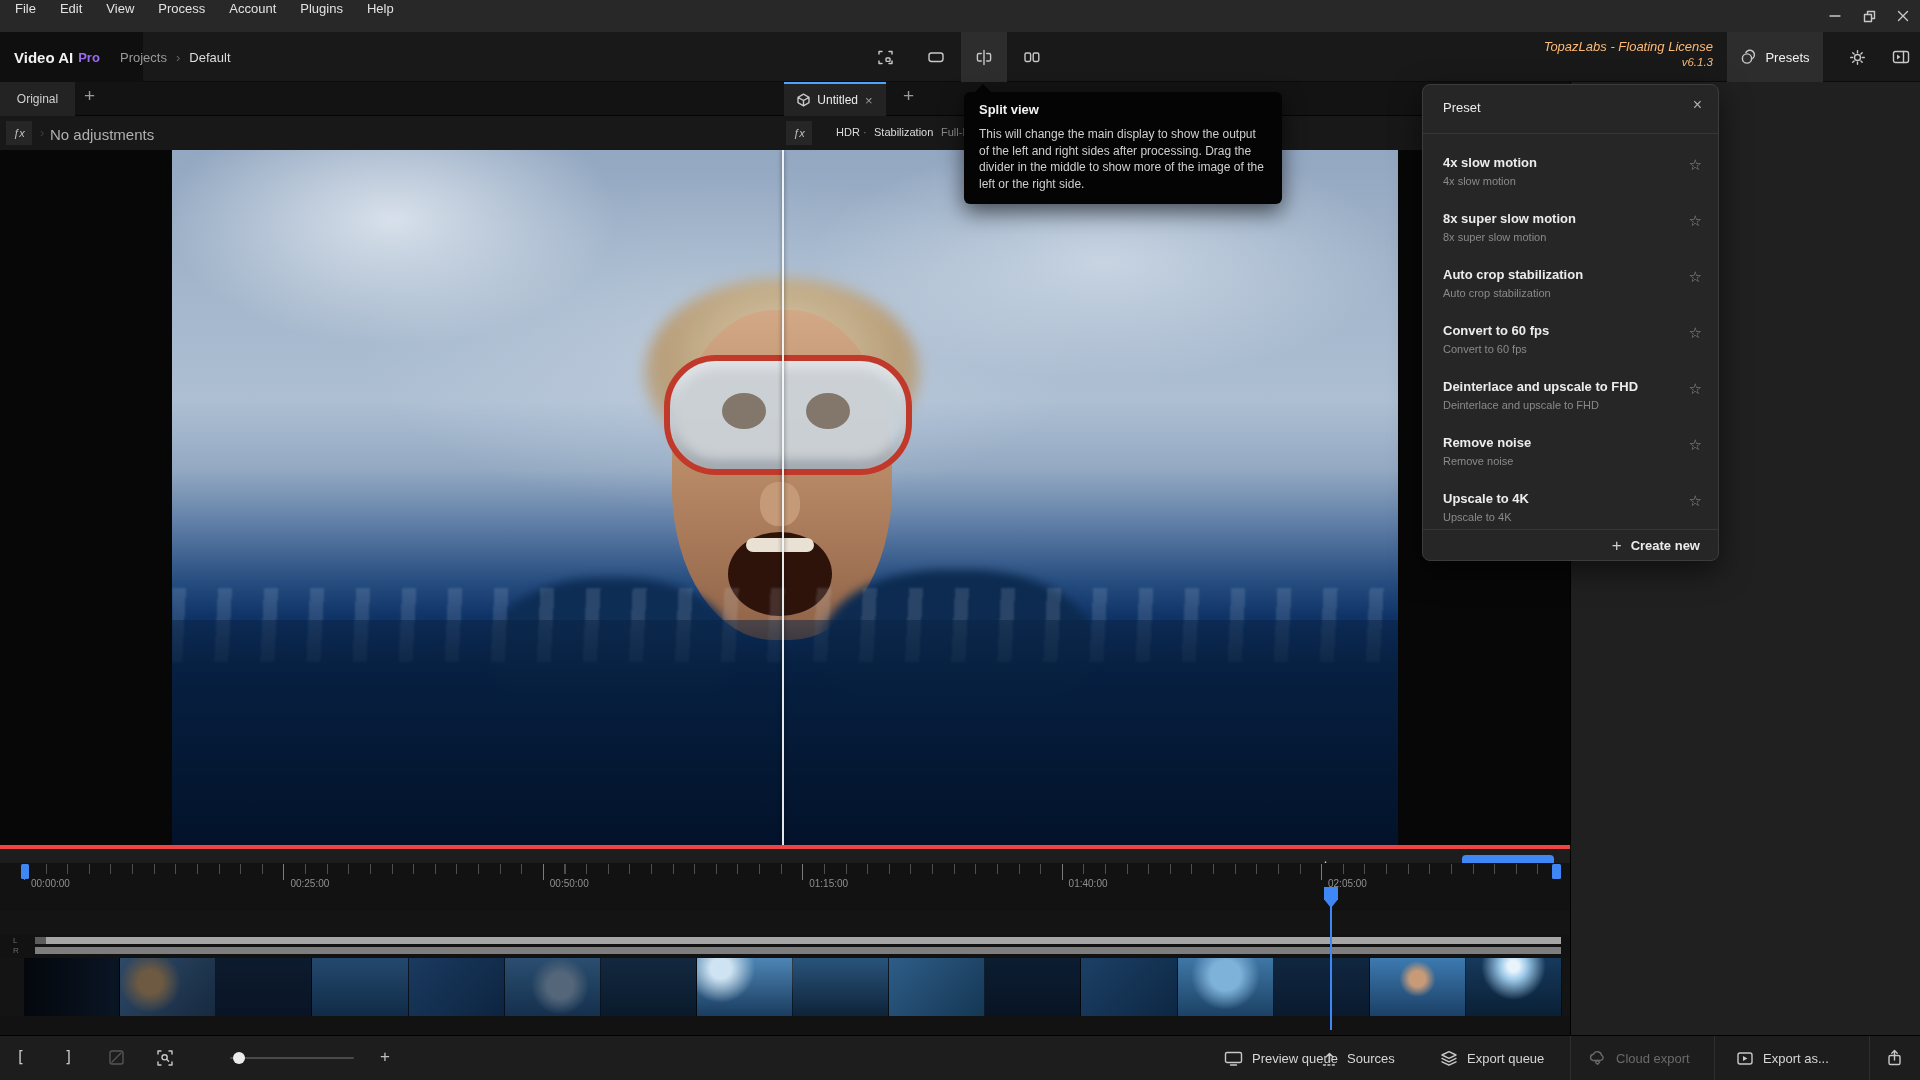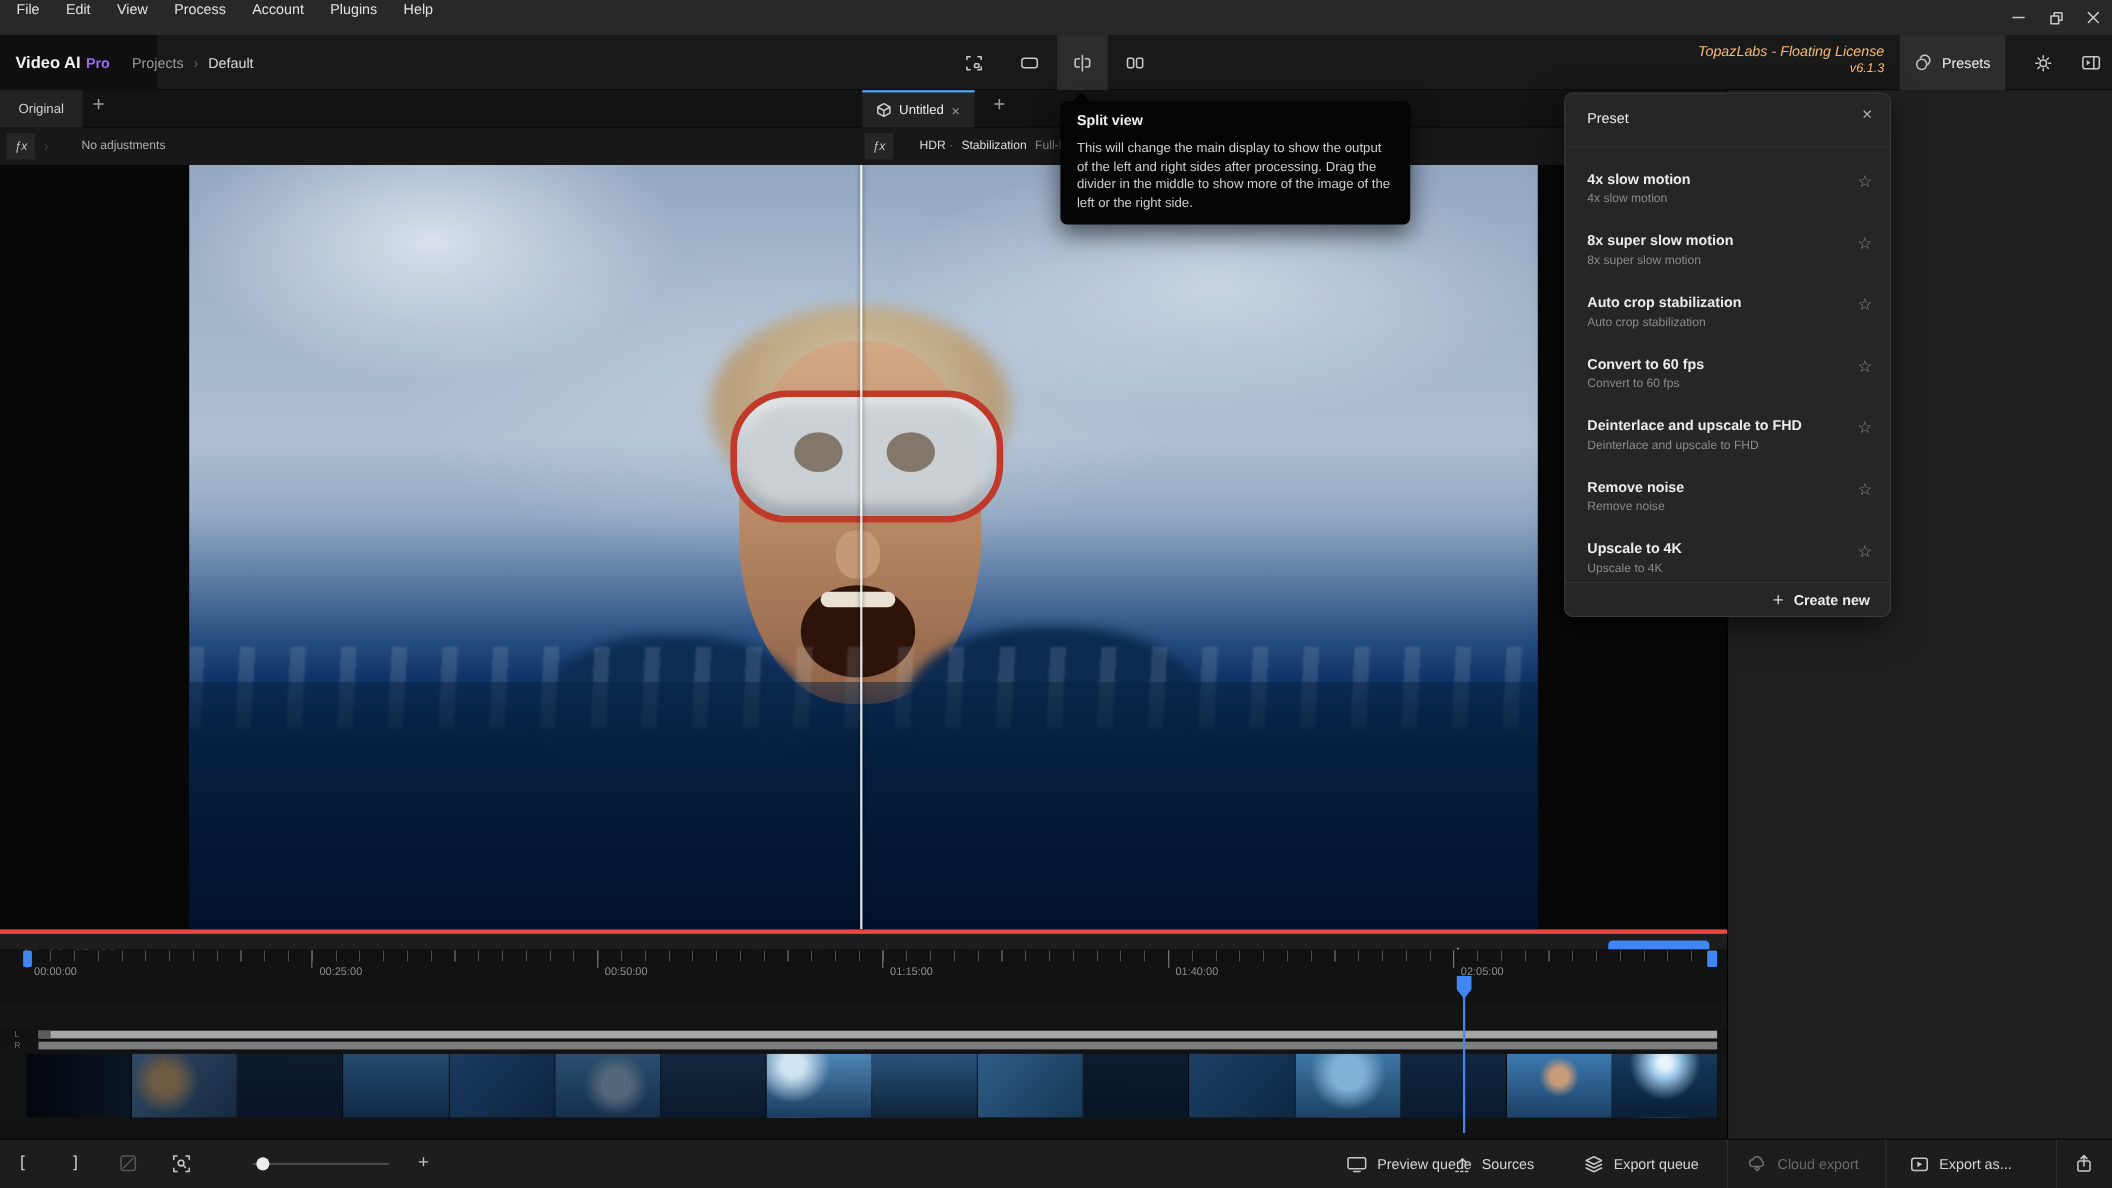--- a/index.html
+++ b/index.html
@@ -182,21 +182,21 @@
         </svg>
       <span style="font-size:12px;color:#ececec;">Untitled</span>
       <span style="color:#9a9a9a;font-size:13px;">×</span>
     </div>
     <div class="a" style="left:903px;top:3px;font-size:19px;color:#9a9a9a;">+</div>
   </div>
 
   <div id="chiprow" class="a">
     <div class="a fxbadge" style="left:6px;top:5px;">ƒx</div>
     <span class="a" style="left:40px;top:9px;color:#3f3f3f;">›</span>
-    <span class="a" style="left:74px;top:10px;font-size:11px;color:#b0b0b0;">No adjustments</span>
+    <span class="a" style="left:50px;top:10px;font-size:15px;color:#b0b0b0;">No adjustments</span>
     <div class="a fxbadge" style="left:786px;top:5px;">ƒx</div>
     <span class="a" style="left:836px;top:10px;font-size:11px;color:#dcdcdc;">HDR</span>
     <span class="a" style="left:863px;top:10px;font-size:11px;color:#777;">·</span>
     <span class="a" style="left:874px;top:10px;font-size:11px;color:#dcdcdc;">Stabilization</span>
     <span class="a" style="left:941px;top:10px;font-size:11px;color:#8a8a8a;">Full-Frame</span>
   </div>
 
   <div id="video-area" class="a">
     <div id="video-img" class="a" style="left:172px;top:0;">
 

